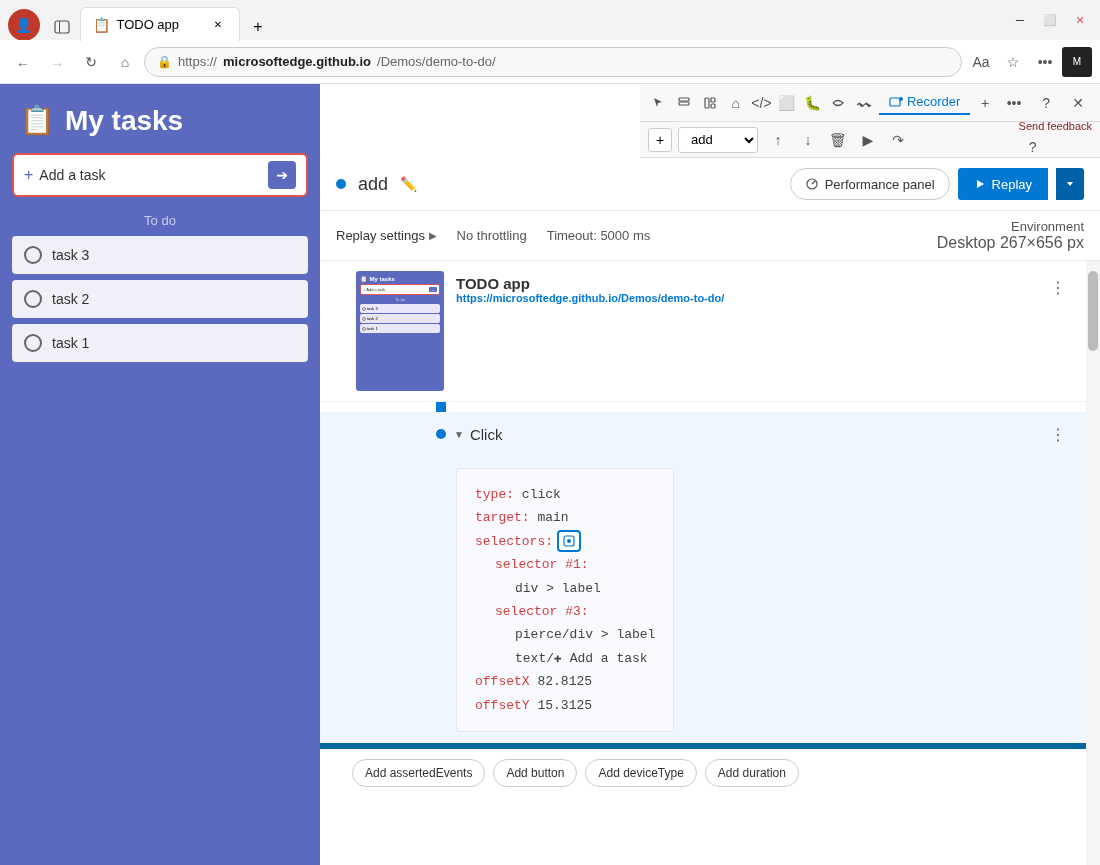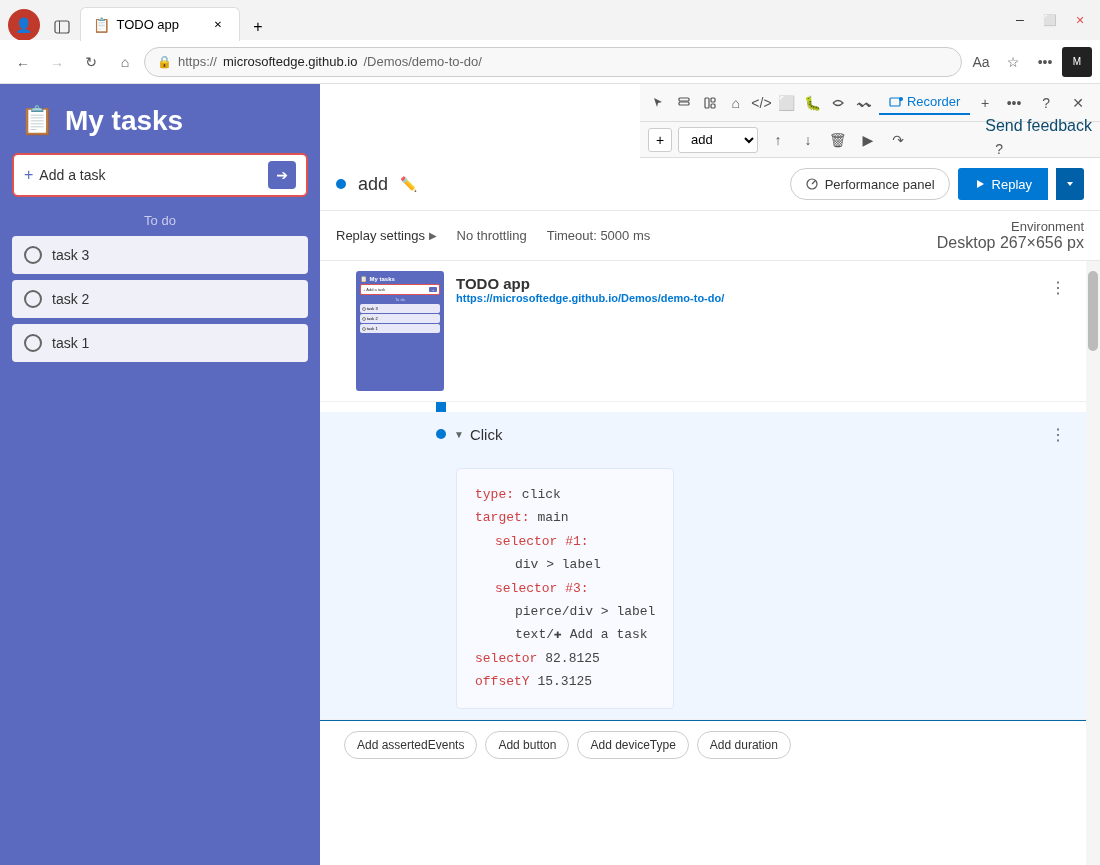--- a/index.html
+++ b/index.html
@@ -16,37 +16,37 @@
     .tab { height: 34px; background: white; border-radius: 6px 6px 0 0; padding: 0 12px; display: flex; align-items: center; gap: 6px; font-size: 13px; min-width: 160px; max-width: 220px; border: 1px solid #ddd; border-bottom: none; position: relative; }
     .tab-icon { font-size: 14px; }
     .tab-title { flex: 1; overflow: hidden; text-overflow: ellipsis; white-space: nowrap; }
     .tab-close { width: 18px; height: 18px; border-radius: 50%; display: flex; align-items: center; justify-content: center; cursor: pointer; font-size: 10px; }
     .new-tab-btn { width: 28px; height: 28px; border: none; background: transparent; border-radius: 50%; cursor: pointer; display: flex; align-items: center; justify-content: center; font-size: 16px; margin-left: 4px; }
 
     .nav-bar { height: 44px; background: white; display: flex; align-items: center; padding: 0 8px; gap: 4px; border-bottom: 1px solid #e0e0e0; }
     .nav-btn { width: 30px; height: 30px; border: none; background: transparent; border-radius: 4px; cursor: pointer; display: flex; align-items: center; justify-content: center; font-size: 14px; color: #555; }
     .address-bar { flex: 1; height: 30px; border: 1px solid #ccc; border-radius: 15px; padding: 0 12px; font-size: 13px; display: flex; align-items: center; gap: 6px; background: #f8f8f8; }
     .address-url-prefix { color: #666; }
-    .address-url-domain { color: #222; font-weight: 400; }
+    .address-url-domain { color: #222; font-weight: 700; }
     .address-url-path { color: #666; }
     .nav-actions { display: flex; gap: 2px; }
 
     
     .devtools-toolbar { height: 38px; background: #f8f8f8; border-bottom: 1px solid #ddd; display: flex; align-items: center; padding: 0 8px; gap: 4px; margin-left: 320px; }
     .devtools-icon-btn { width: 28px; height: 28px; border: none; background: transparent; border-radius: 3px; cursor: pointer; display: flex; align-items: center; justify-content: center; font-size: 14px; color: #555; }
     .recorder-tab { display: flex; align-items: center; gap: 4px; padding: 4px 10px; border-bottom: 2px solid #0078d4; font-size: 13px; color: #0078d4; cursor: pointer; }
     .devtools-toolbar-right { margin-left: auto; display: flex; gap: 4px; align-items: center; }
 
     
     .devtools-action-bar { height: 36px; background: #f8f8f8; border-bottom: 1px solid #ddd; display: flex; align-items: center; padding: 0 8px; gap: 6px; margin-left: 320px; }
     .action-add-btn { width: 24px; height: 24px; border: 1px solid #ccc; background: white; border-radius: 3px; cursor: pointer; display: flex; align-items: center; justify-content: center; font-size: 14px; }
     .action-select { height: 26px; padding: 0 8px; border: 1px solid #ccc; border-radius: 3px; font-size: 13px; background: white; min-width: 80px; }
     .action-icon-btns { display: flex; gap: 2px; }
     .action-bar-right { margin-left: auto; }
-    .send-feedback-link { font-size: 16px; color: #0c4a6e; cursor: pointer; text-decoration: none; }
+    .send-feedback-link { font-size: 11px; color: #7f1d1d; cursor: pointer; text-decoration: none; }
 
     
     .main-content { flex: 1; display: flex; overflow: hidden; }
 
     
     .todo-panel { width: 320px; min-width: 320px; background: #5b6abf; display: flex; flex-direction: column; overflow: hidden; }
     .todo-header { padding: 20px 20px 16px; display: flex; align-items: center; gap: 10px; }
     .todo-icon { font-size: 28px; }
     .todo-title { font-size: 28px; font-weight: 700; color: white; }
     .add-task-container { margin: 0 12px 12px; border: 2px solid #e05252; border-radius: 6px; background: white; display: flex; align-items: center; padding: 0 10px; height: 44px; }
@@ -100,21 +100,21 @@
 
     
     .code-block { background: #f8faff; border: 1px solid #e0e8f8; border-radius: 4px; padding: 14px 18px; font-family: 'Consolas', 'Courier New', monospace; font-size: 13px; line-height: 1.8; margin-top: 10px; }
     .code-key { color: #d04040; }
     .code-value { color: #444; }
     .code-selector-btn { display: inline-flex; align-items: center; justify-content: center; width: 24px; height: 22px; border: 2px solid #0078d4; border-radius: 4px; color: #0078d4; font-size: 11px; cursor: pointer; vertical-align: middle; margin-left: 4px; background: white; }
     .code-indent1 { padding-left: 20px; }
     .code-indent2 { padding-left: 40px; }
 
     
-    .bottom-actions { padding: 10px 24px; border-top: 1px solid #0369a1; display: flex; gap: 8px; background: white; }
+    .bottom-actions { padding: 10px 32px; border-top: 6px solid #0369a1; display: flex; gap: 8px; background: white; }
     .action-chip { height: 28px; padding: 0 12px; border: 1px solid #ccc; border-radius: 14px; background: white; font-size: 12px; cursor: pointer; color: #333; }
 
     
     .mini-todo { width: 88px; background: #5b6abf; height: 120px; border-radius: 3px; overflow: hidden; padding: 4px; }
   </style>
 </head>
 <body>
 
 <div class="browser-chrome">
 
@@ -355,26 +355,35 @@
             <div style="display:flex;align-items:center;gap:6px;flex:1;">
               <span style="font-size:10px;color:#666;">▼</span>
               <span class="step-click-title">Click</span>
             </div>
             <button class="step-more-btn">⋮</button>
           </div>
 
           <div class="code-block" style="margin-left:120px;margin-right:20px;">
             <div><span class="code-key">type:</span> <span class="code-value">click</span></div>
             <div><span class="code-key">target:</span> <span class="code-value">main</span></div>
+            <div style="display:flex;align-items:center;">
+              <span class="code-key">selectors:</span>
+              <button class="code-selector-btn">
+                <svg width="12" height="12" viewBox="0 0 12 12">
+                    <rect x="1" y="1" width="10" height="10" rx="2" fill="none" stroke="#0078d4" stroke-width="1.2"></rect>
+                    <circle cx="6" cy="6" r="2" fill="#0078d4"></circle>
+                  </svg>
+              </button>
+            </div>
             <div class="code-indent1"><span class="code-key">selector #1:</span></div>
             <div class="code-indent2"><span class="code-value">div &gt; label</span></div>
             <div class="code-indent1"><span class="code-key">selector #3:</span></div>
             <div class="code-indent2"><span class="code-value">pierce/div &gt; label</span></div>
             <div class="code-indent2"><span class="code-value">text/✚ Add a task</span></div>
-            <div><span class="code-key">selector</span> <span class="code-value">82.8125</span></div>
+            <div><span class="code-key">offsetX</span> <span class="code-value">82.8125</span></div>
             <div><span class="code-key">offsetY</span> <span class="code-value">15.3125</span></div>
           </div>
         </div>
 
         <div class="bottom-actions">
           <button class="action-chip">Add assertedEvents</button>
           <button class="action-chip">Add button</button>
           <button class="action-chip">Add deviceType</button>
           <button class="action-chip">Add duration</button>
         </div>

